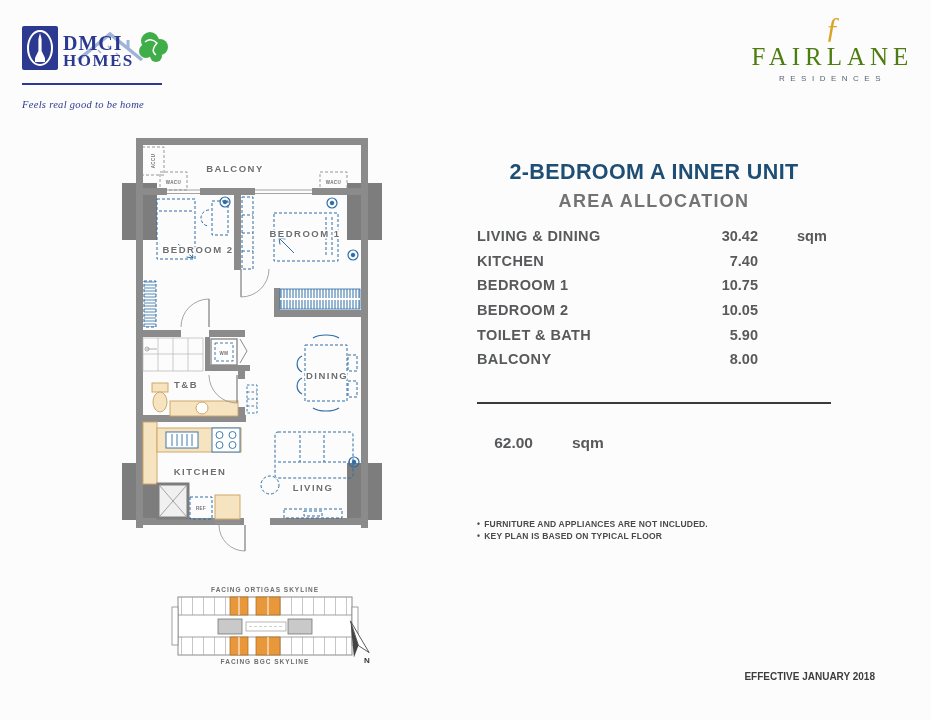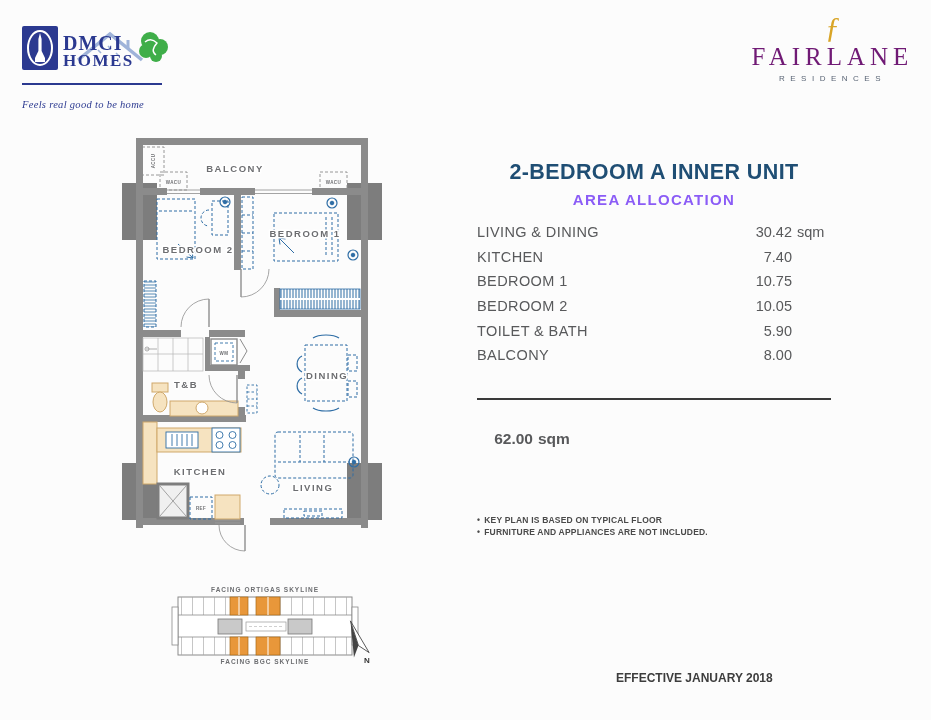--- a/index.html
+++ b/index.html
@@ -17,59 +17,59 @@
   .dmci-homes{font-family:Liberation Serif, serif;font-weight:bold;font-size:17px;
               color:#2b3990;letter-spacing:1.5px;}
   .dmci-rule{width:140px;height:2px;background:#2b3990;margin-top:3px;}
   .dmci-tagline{font-family:"Liberation Serif",serif;font-style:italic;font-size:10.5px;
                 color:#2b3990;margin-top:14px;letter-spacing:.3px;}
 
   
   .fairlane{position:absolute;left:740px;top:12px;width:185px;text-align:center;}
   .fl-mono{font-family:"Liberation Serif",serif;font-style:italic;font-size:30px;
            color:#d9a527;line-height:30px;}
-  .fl-name{font-family:"Liberation Serif",serif;font-size:25px;color:#701a75;
+  .fl-name{font-family:"Liberation Serif",serif;font-size:25px;color:#4d7c0f;
            letter-spacing:5px;margin-top:1px;}
   .fl-sub{font-size:8px;color:#5a6575;letter-spacing:5.5px;margin-top:3px;}
 
   
   .floorplan{position:absolute;left:112px;top:125px;}
   .floorplan text{font-family:"Liberation Sans",sans-serif;fill:#6d6e71;font-weight:bold;}
   .room-lb{font-size:9.5px;letter-spacing:1.5px;paint-order:stroke;stroke:#ffffff;stroke-width:3px;}
   .mini-lb{font-size:4.5px;letter-spacing:.4px;}
 
   
   .keyplan-wrap{position:absolute;left:150px;top:586px;width:230px;text-align:center;}
   .kp-label{font-size:6.5px;font-weight:bold;color:#6d6e71;letter-spacing:1px;}
   .keyplan{display:block;margin:2px auto 1px;}
   .north{position:absolute;left:342px;top:616px;}
 
   
   .panel{position:absolute;left:463px;top:160px;width:382px;}
   .unit-title{margin:0;font-size:21.5px;font-weight:bold;color:#1f4e74;
               text-align:center;letter-spacing:.4px;}
-  .section-title{margin:6px 0 0;font-size:15px;font-weight:bold;color:#8b5cf6;
+  .section-title{margin:6px 0 0;font-size:18px;font-weight:bold;color:#737373;
                  text-align:center;letter-spacing:1.3px;}
   .rows{margin-top:16px;padding:0 14px;}
   .row{display:flex;align-items:baseline;height:24.7px;font-size:14.5px;
-       font-weight:normal;color:#58595b;}
+       font-weight:bold;color:#58595b;}
   .row .lbl{flex:1;letter-spacing:.4px;}
   .num{width:56px;text-align:right;}
-  .unitcol{width:34px;text-align:left;padding-left:5px;}
+  .unitcol{width:34px;text-align:left;padding-left:5px;margin-left:34px;}
   .divider{margin:26px 14px 0;border-top:2.5px solid #3a3a3a;}
   .gross{display:flex;align-items:baseline;padding:0 14px;margin-top:30px;
          font-size:15.5px;font-weight:bold;color:#58595b;}
   .gross .glbl{flex:1;color:#f5a01e;letter-spacing:.4px;}
   .notes{list-style:none;margin:66px 0 0;padding:0 0 0 14px;}
   .notes li{font-size:8.5px;font-weight:bold;color:#4a4a4a;line-height:12px;letter-spacing:.2px;}
   .notes .dot{margin-right:4px;}
 
   
-  .effective{position:absolute;left:616px;top:671px;width:222px;
-             font-size:12px;font-weight:bold;color:#3d3d3d;}
+  .effective{position:absolute;left:653px;top:671px;width:222px;text-align:right;
+             font-size:10px;font-weight:bold;color:#3d3d3d;}
   .disclaimer{position:absolute;left:0;top:689px;width:931px;text-align:center;
               font-size:11.5px;color:#4f4f4f;}
 </style>
 </head>
 <body>
 
 <div class="page">
 
   <div class="dmci">
     <div class="dmci-row">
@@ -395,19 +395,19 @@
     </div>
 
     <div class="divider"></div>
 
     <div class="gross">
       <span class="num">62.00</span>
       <span class="unitcol">sqm</span>
     </div>
 
     <ul class="notes">
+      <li><span class="dot">•</span><span>FURNITURE AND APPLIANCES ARE NOT INCLUDED.</span></li>
       <li><span class="dot">•</span><span>KEY PLAN IS BASED ON TYPICAL FLOOR</span></li>
-      <li><span class="dot">•</span><span>FURNITURE AND APPLIANCES ARE NOT INCLUDED.</span></li>
     </ul>
   </div>
 
   <div class="effective">EFFECTIVE JANUARY 2018</div>
 </div>
 
 </body></html>

